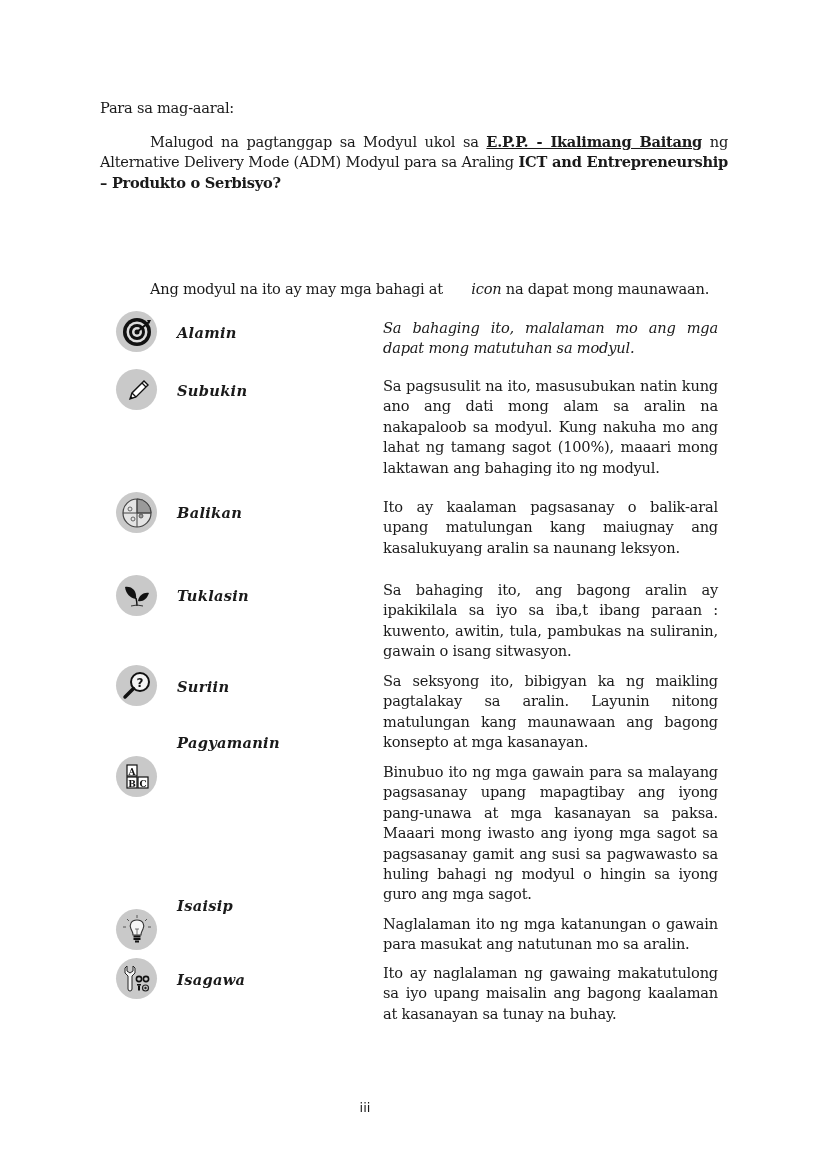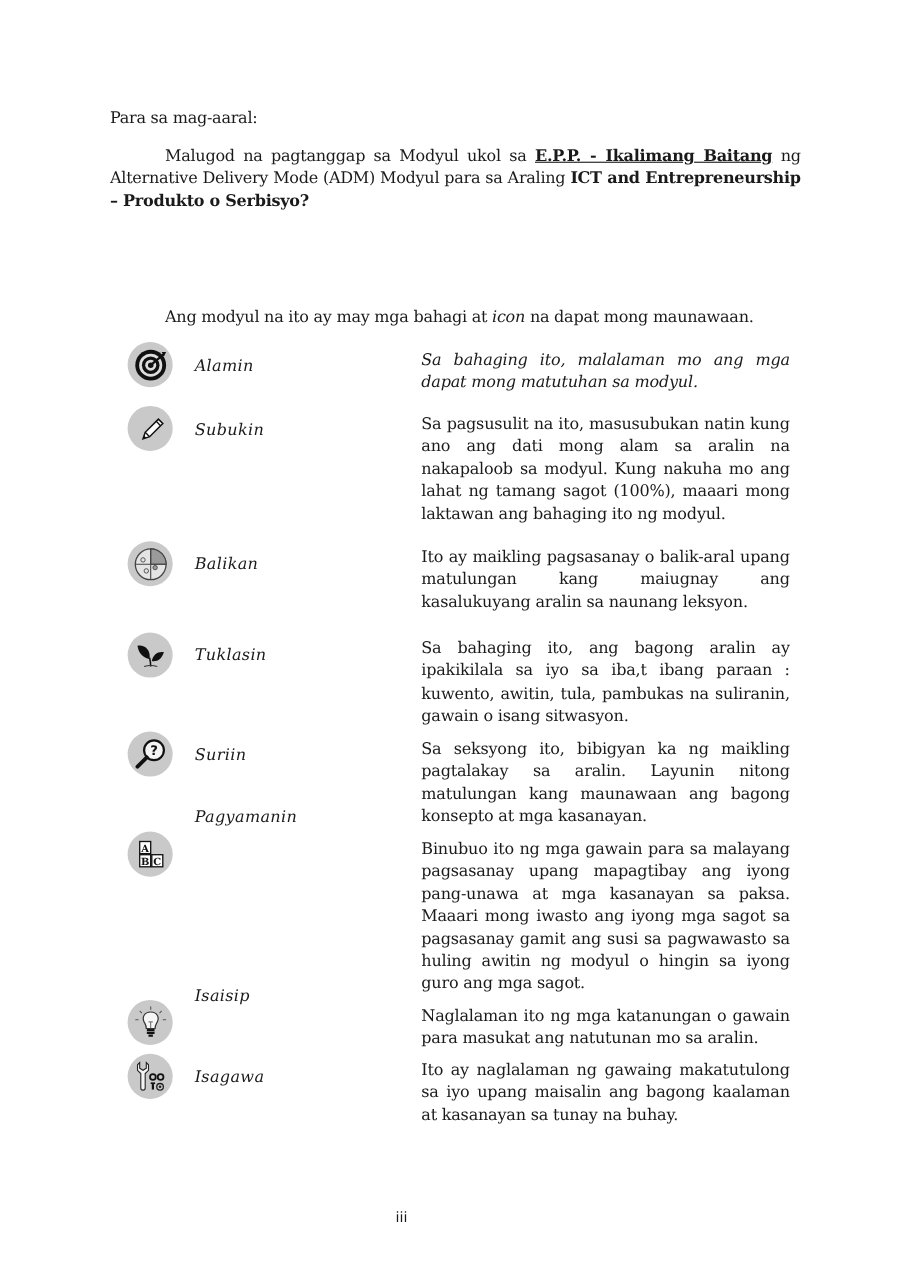--- a/index.html
+++ b/index.html
@@ -10,29 +10,29 @@
     }
     .page { position: absolute; left: 0; top: 0; width: 826px; height: 1169px; }
     .p {
       position: absolute; left: 100px; width: 628px;
       font-size: 14.6px; line-height: 20.4px; text-align: justify;
       letter-spacing: -0.25px;
     }
     .indent { text-indent: 50px; }
     .b { font-weight: bold; }
     .bu { font-weight: bold; text-decoration: underline; }
-    .i { font-style: italic; }
+    .i { font-style: italic; margin-left: 24px; }
     .row { position: absolute; left: 0; width: 826px; }
     .icon {
       position: absolute; left: 116px; width: 41px; height: 41px; border-radius: 50%;
       background: #c9c9c9; display: flex; align-items: center; justify-content: center;
     }
     .icon svg { display: block; }
     .label {
-      position: absolute; left: 177px; font-weight: normal; font-style: italic;
+      position: absolute; left: 177px; font-weight: bold; font-style: italic;
       font-size: 14.6px; letter-spacing: 0.3px; line-height: 20px;
     }
     .desc {
       position: absolute; left: 383px; width: 335px;
       font-size: 14.6px; line-height: 20.4px; text-align: justify;
       text-align-last: left; letter-spacing: -0.2px;
     }
     .pagenum {
       position: absolute; left: 0; width: 730px; top: 1100px; text-align: center;
       font-family: "DejaVu Sans", "Liberation Sans", sans-serif; font-size: 13px;
@@ -89,21 +89,21 @@
         <circle cx="16" cy="16" r="14" fill="#e4e4e4" stroke="#444" stroke-width="1.2"></circle>
         <path d="M16 2 A14 14 0 0 1 30 16 L16 16 Z" fill="#9a9a9a" stroke="#444" stroke-width="1"></path>
         <line x1="16" y1="2" x2="16" y2="30" stroke="#444" stroke-width="1"></line>
         <line x1="2" y1="16" x2="30" y2="16" stroke="#444" stroke-width="1"></line>
         <circle cx="9" cy="12" r="2" fill="#e4e4e4" stroke="#444" stroke-width="0.8"></circle>
         <circle cx="20" cy="19" r="2" fill="#9a9a9a" stroke="#444" stroke-width="0.8"></circle>
         <circle cx="12" cy="22" r="2" fill="#e4e4e4" stroke="#444" stroke-width="0.8"></circle>
       </svg>
     </div>
     <div class="label" style="top:503px;">Balikan</div>
-    <div class="desc" style="top:497px;">Ito ay maikling pagsasanay o balik-aral upang matulungan kang maiugnay ang kasalukuyang aralin sa naunang leksyon.</div>
+    <div class="desc" style="top:497px;">Ito ay kaalaman pagsasanay o balik-aral upang matulungan kang maiugnay ang kasalukuyang aralin sa naunang leksyon.</div>
   </div>
 
   <div class="row" style="top:0;">
     <div class="icon" style="top:575px;">
       <svg width="30" height="30" viewBox="0 0 30 30">
         <path d="M3 6 C10 5 15 10 14 18 C8 17 4 13 3 6 Z" fill="#111"></path>
         <path d="M27 12 C22 11 17 14 16 20 C21 21 25 18 27 12 Z" fill="#111"></path>
         <path d="M14 17 Q15 21 15 25" stroke="#111" stroke-width="1.4" fill="none"></path>
         <path d="M9 25 Q15 23 21 25" stroke="#333" stroke-width="1" fill="none"></path>
       </svg>
@@ -129,21 +129,21 @@
       <svg width="30" height="30" viewBox="0 0 30 30">
         <rect x="5" y="3" width="10" height="11" fill="#fff" stroke="#111" stroke-width="1.2"></rect>
         <rect x="5" y="15" width="10" height="11" fill="#fff" stroke="#111" stroke-width="1.2"></rect>
         <rect x="16" y="15" width="10" height="11" fill="#fff" stroke="#111" stroke-width="1.2"></rect>
         <text x="10" y="12.5" text-anchor="middle" font-family="DejaVu Serif, serif" font-size="9" font-weight="bold" fill="#111">A</text>
         <text x="10" y="24.5" text-anchor="middle" font-family="DejaVu Serif, serif" font-size="9" font-weight="bold" fill="#111">B</text>
         <text x="21" y="24.5" text-anchor="middle" font-family="DejaVu Serif, serif" font-size="9" font-weight="bold" fill="#111">C</text>
       </svg>
     </div>
     <div class="label" style="top:733px;">Pagyamanin</div>
-    <div class="desc" style="top:762px;">Binubuo ito ng mga gawain para sa malayang pagsasanay upang mapagtibay ang iyong pang-unawa at mga kasanayan sa paksa. Maaari mong iwasto ang iyong mga sagot sa pagsasanay gamit ang susi sa pagwawasto sa huling awitin ng modyul o hingin sa iyong guro ang mga sagot.</div>
+    <div class="desc" style="top:762px;">Binubuo ito ng mga gawain para sa malayang pagsasanay upang mapagtibay ang iyong pang-unawa at mga kasanayan sa paksa. Maaari mong iwasto ang iyong mga sagot sa pagsasanay gamit ang susi sa pagwawasto sa huling bahagi ng modyul o hingin sa iyong guro ang mga sagot.</div>
   </div>
 
   <div class="row" style="top:0;">
     <div class="icon" style="top:909px;">
       <svg width="32" height="32" viewBox="0 0 32 32">
         <path d="M16 6 C10 6 8 11 10 15 C11 17 12 18 12 21 L20 21 C20 18 21 17 22 15 C24 11 22 6 16 6 Z" fill="#f6f6f6" stroke="#333" stroke-width="1.1"></path>
         <rect x="12.5" y="21.5" width="7" height="2" fill="#111"></rect>
         <rect x="12.5" y="24" width="7" height="2" fill="#111"></rect>
         <rect x="14" y="26.5" width="4" height="2" fill="#111"></rect>
         <path d="M16 21 L16 15 M14 15 L18 15" stroke="#555" stroke-width="0.8"></path>

